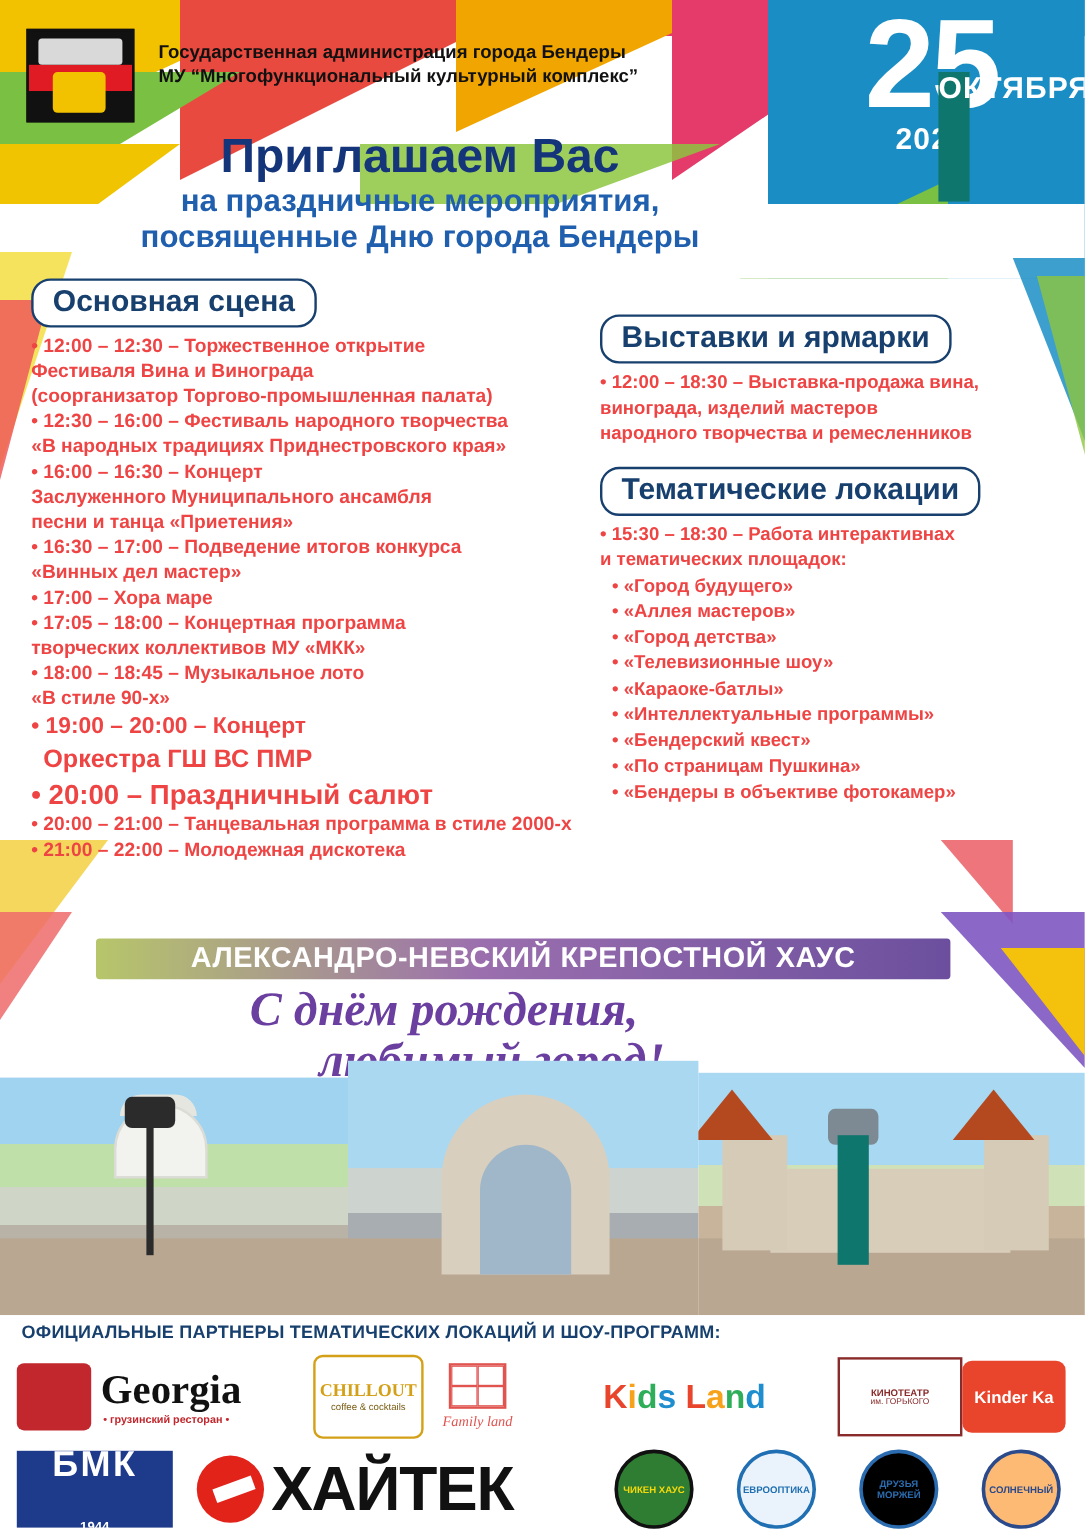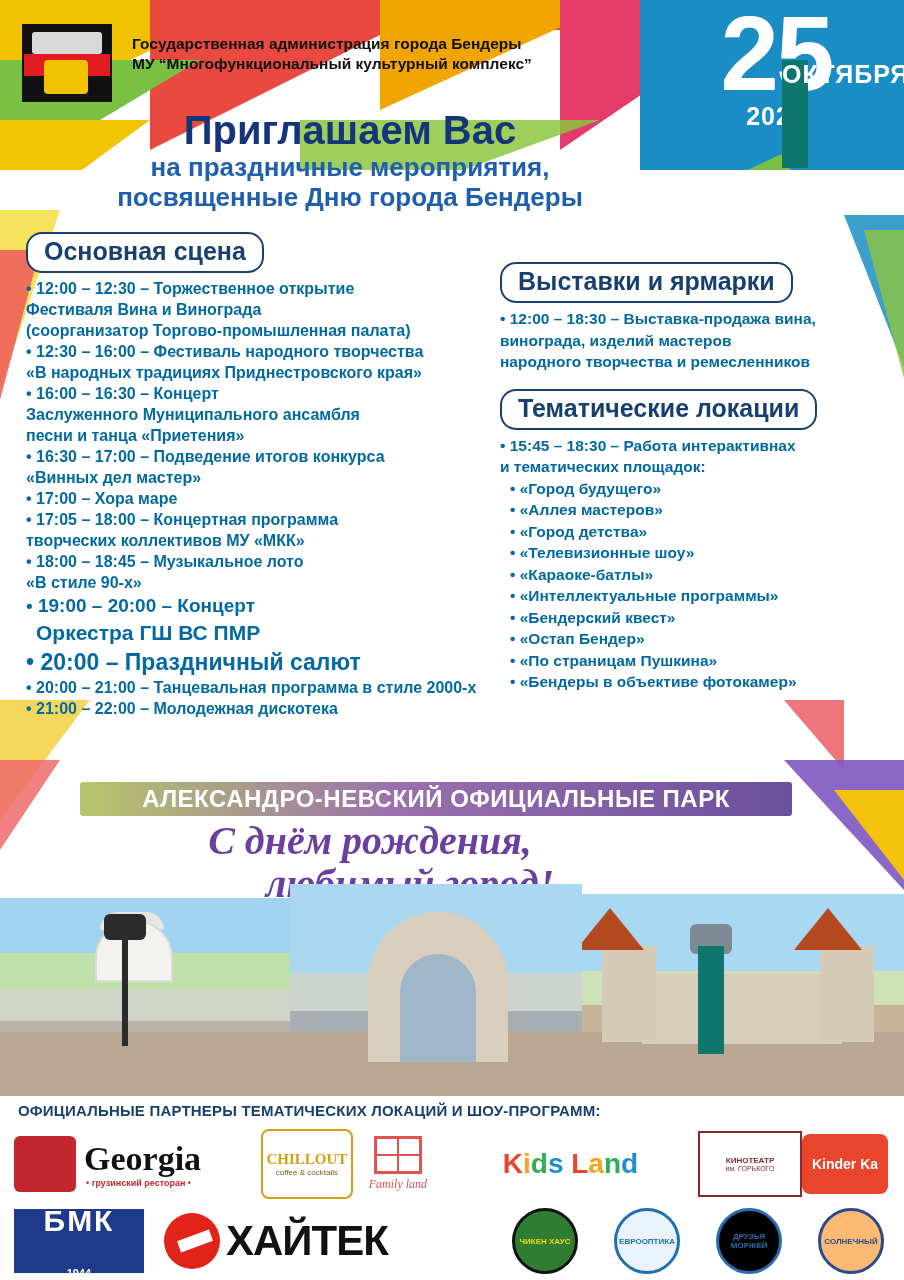--- a/index.html
+++ b/index.html
@@ -53,21 +53,21 @@
   .invite .l2{font-size:26px;font-weight:bold;color:#1f5fae;line-height:30px;}
   .invite .l3{font-size:26px;font-weight:bold;color:#1f5fae;line-height:30px;}
 
   
   .pill{display:inline-block;border:2px solid #17406e;border-radius:16px;padding:3px 16px 5px 16px;color:#17406e;font-weight:bold;font-size:25px;background:#fff;}
 
   .colL{position:absolute;left:26px;top:232px;width:490px;}
   .colR{position:absolute;left:500px;top:262px;width:380px;}
 
   ul.items{list-style:none;margin:6px 0 0 0;padding:0;}
-  ul.items li{color:#0369a1;font-size:15.5px;font-weight:bold;line-height:19.5px;margin:0 0 1px 0;}
+  ul.items li{color:#ef4444;font-size:15.5px;font-weight:bold;line-height:19.5px;margin:0 0 1px 0;}
   .colL ul.items li{font-size:16px;line-height:20px;}
   .big1{font-size:19px !important;line-height:24px !important;}
   .big2{font-size:21px !important;line-height:27px !important;}
   .big3{font-size:23px !important;line-height:30px !important;}
   .indent{padding-left:10px;}
 
   .colR ul.items li{font-size:15.5px;line-height:20.5px;}
 
   
   .park{position:absolute;left:80px;top:782px;width:712px;height:34px;
@@ -132,21 +132,21 @@
   .kino{width:100px;height:62px;border:2px solid #8a2b2b;display:flex;flex-direction:column;align-items:center;justify-content:center;}
   .kino b{font-size:8px;color:#8a2b2b;}
   .kino small{font-size:7px;color:#8a2b2b;}
   .kinder{width:86px;height:60px;background:#e8452c;border-radius:8px;display:flex;align-items:center;justify-content:center;color:#fff;font-weight:bold;font-size:14px;}
   .bmk{width:130px;height:64px;background:#1e3a8a;color:#fff;display:flex;flex-direction:column;align-items:center;justify-content:center;font-weight:bold;}
   .bmk b{font-size:30px;letter-spacing:2px;}
   .bmk small{font-size:11px;}
   .hitek{display:flex;align-items:center;}
   .hitekMark{width:56px;height:56px;background:#e2231a;border-radius:50%;position:relative;}
   .hitekMark:after{content:"";position:absolute;left:14px;top:22px;width:34px;height:12px;background:#fff;transform:rotate(-20deg);}
-  .hitekTxt{font-size:42px;font-weight:bold;color:#111;letter-spacing:-1px;margin-left:6px;}
+  .hitekTxt{font-size:52px;font-weight:bold;color:#111;letter-spacing:-1px;margin-left:6px;}
   .circ{width:60px;height:60px;border-radius:50%;display:flex;align-items:center;justify-content:center;font-size:8px;font-weight:bold;text-align:center;color:#fff;}
   .c1{background:#2f7d32;border:3px solid #111;color:#f5d90a;}
   .c2{background:#eaf3fb;border:3px solid #1f6fb2;color:#1f6fb2;}
   .c3{background:#000000;border:3px solid #2b6cb0;color:#2b6cb0;}
   .c4{background:#fdba74;border:3px solid #2b4a8b;color:#2b4a8b;}
   .spacer{flex:1;}
 </style>
 </head>
 <body>
 
@@ -232,38 +232,37 @@
       <div class="pill">Выставки и ярмарки</div>
       <ul class="items">
         <li>• 12:00 – 18:30 – Выставка-продажа вина,</li>
         <li>винограда, изделий мастеров</li>
         <li>народного творчества и ремесленников</li>
       </ul>
     </div>
     <div style="margin-top:16px;">
       <div class="pill">Тематические локации</div>
       <ul class="items">
-        <li>• 15:45 – 18:30 – Работа интерактивнах</li>
+        <li>• 15:30 – 18:30 – Работа интерактивнах</li>
         <li>и тематических площадок:</li>
         <li class="indent">• «Город будущего»</li>
         <li class="indent">• «Аллея мастеров»</li>
         <li class="indent">• «Город детства»</li>
         <li class="indent">• «Телевизионные шоу»</li>
         <li class="indent">• «Караоке-батлы»</li>
         <li class="indent">• «Интеллектуальные программы»</li>
         <li class="indent">• «Бендерский квест»</li>
-        <li class="indent">• «Остап Бендер»</li>
         <li class="indent">• «По страницам Пушкина»</li>
         <li class="indent">• «Бендеры в объективе фотокамер»</li>
       </ul>
     </div>
   </div>
 
   <div class="park">
-    <span>АЛЕКСАНДРО-НЕВСКИЙ ОФИЦИАЛЬНЫЕ ПАРК</span>
+    <span>АЛЕКСАНДРО-НЕВСКИЙ КРЕПОСТНОЙ ХАУС</span>
   </div>
 
   <div class="bday">
     <div class="b1">С днём рождения,</div>
     <div class="b2">любимый город!</div>
   </div>
 
   <div class="photos">
     <div class="ph ph1">
       <div class="path"></div>

